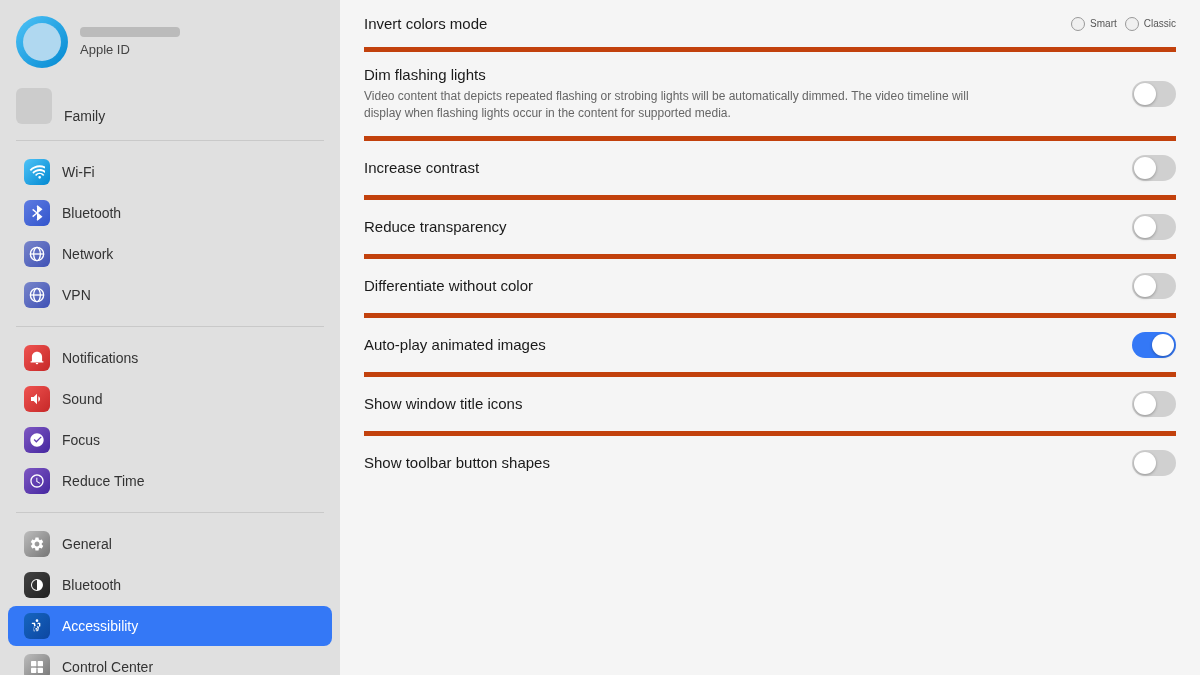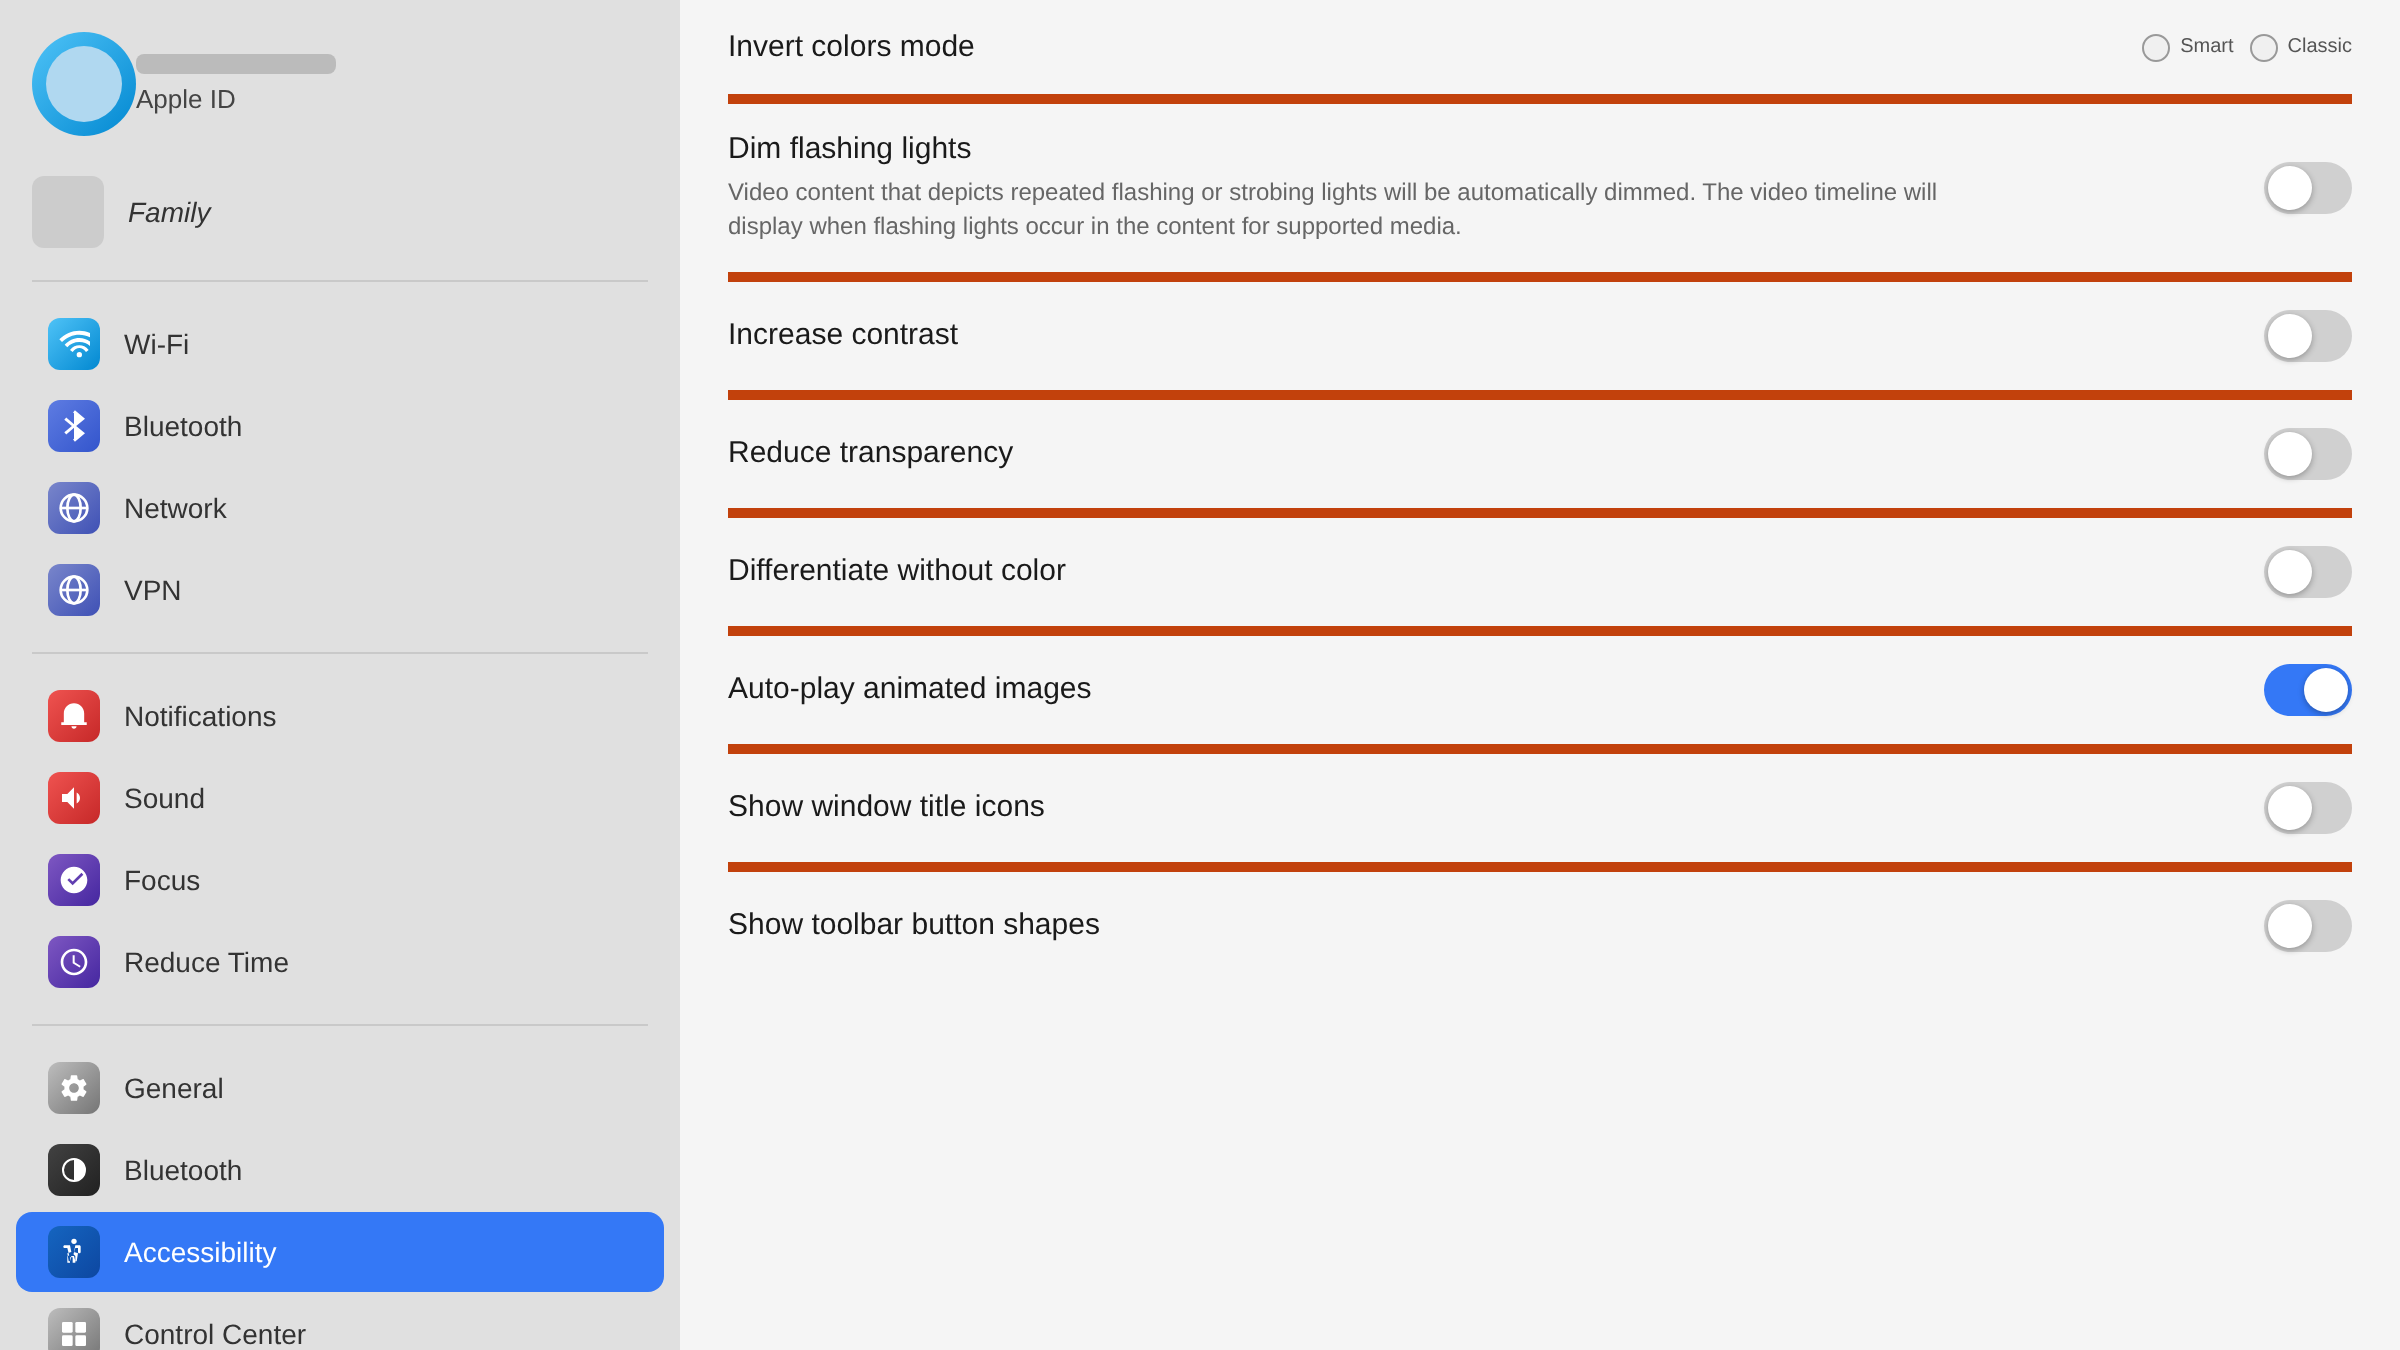--- a/index.html
+++ b/index.html
@@ -19,20 +19,21 @@
       background: #e0e0e0;
       height: 100%;
       overflow-y: auto;
       padding-top: 0;
     }
 
     .sidebar-apple-id {
       display: flex;
       align-items: center;
       padding: 16px 16px 12px 16px;
+      gap: 12px;
       border-bottom: none;
     }
 
     .apple-id-avatar {
       width: 52px;
       height: 52px;
       border-radius: 50%;
       background: linear-gradient(135deg, #4fc3f7, #0288d1);
       flex-shrink: 0;
       display: flex;
@@ -60,25 +61,24 @@
       margin-bottom: 5px;
     }
 
     .apple-id-label {
       font-size: 13px;
       color: #444;
     }
 
     .sidebar-family {
       display: flex;
-      align-items: center;
+      align-items: flex-end;
       padding: 8px 16px;
       gap: 12px;
       margin-bottom: 8px;
-      font-style: italic;
     }
 
     .family-avatar {
       width: 36px;
       height: 36px;
       border-radius: 6px;
       background: #ccc;
       flex-shrink: 0;
     }
 

